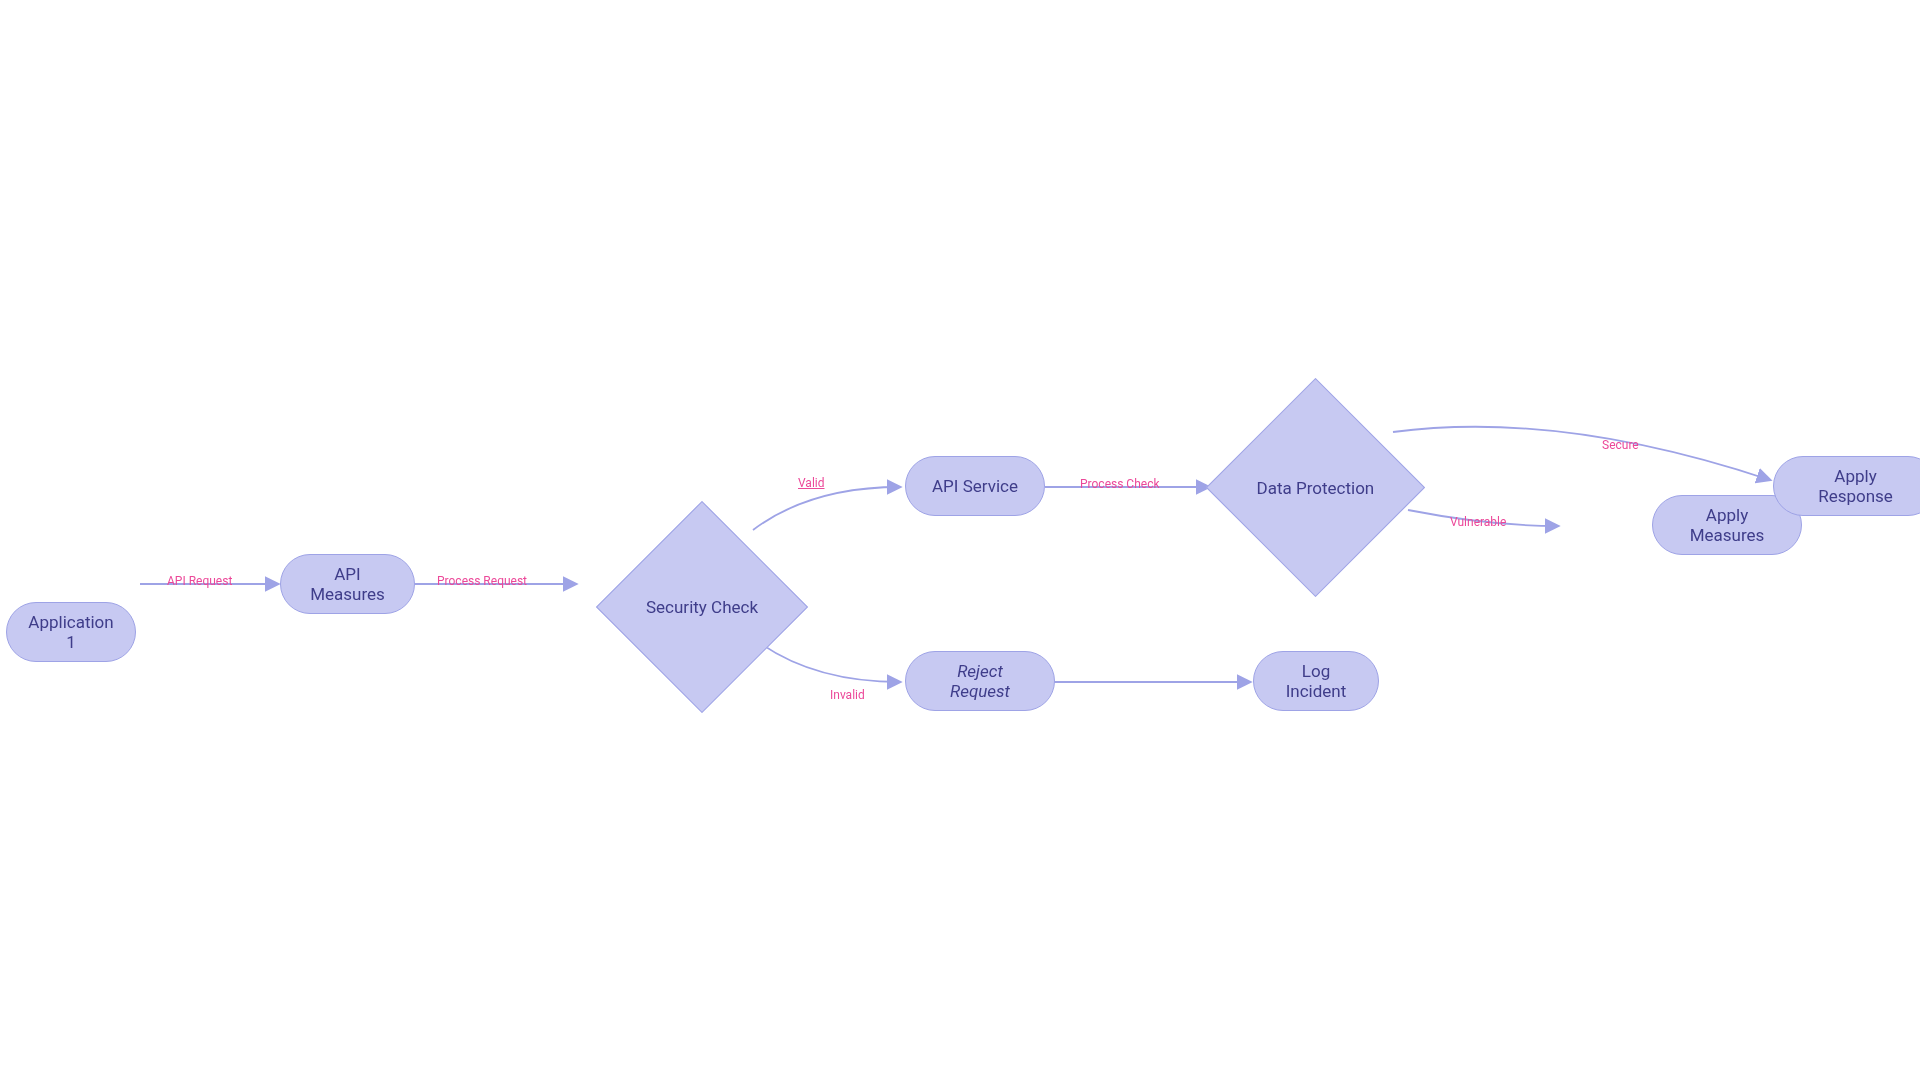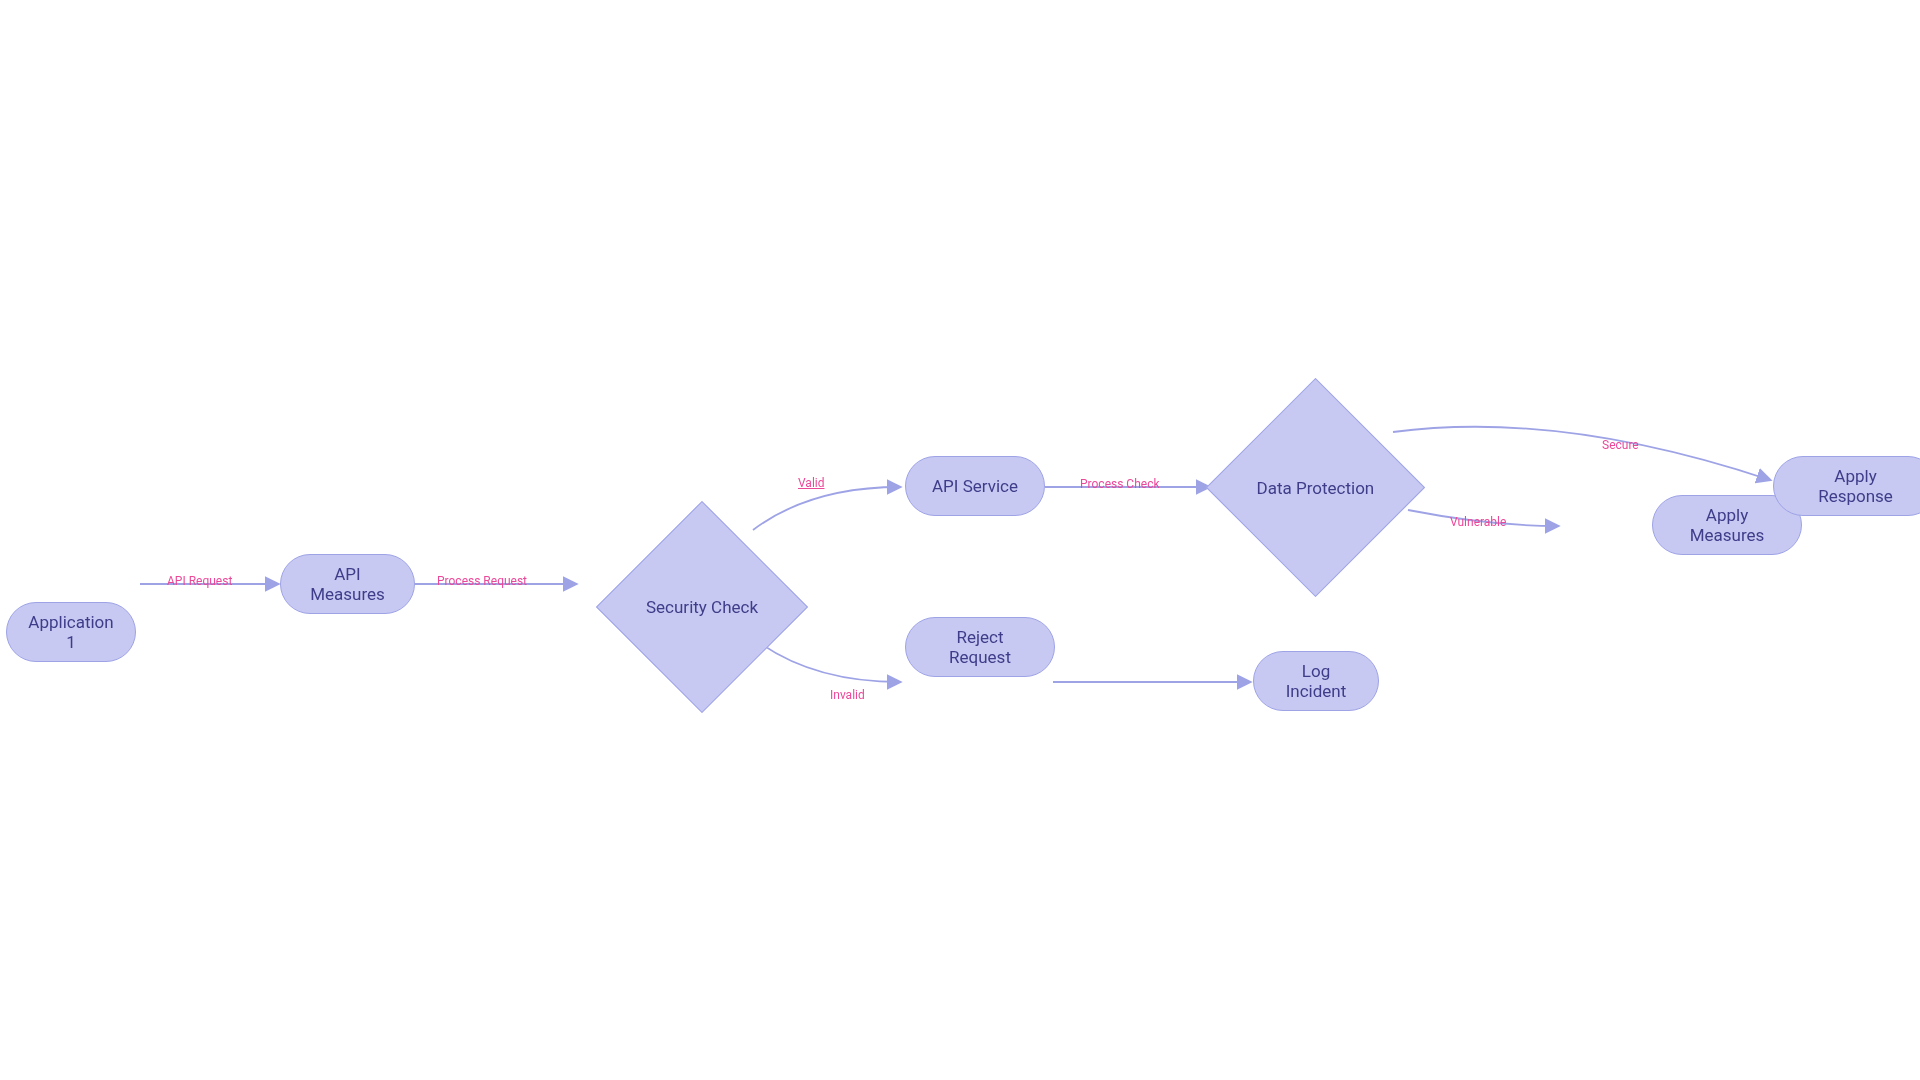--- a/index.html
+++ b/index.html
@@ -98,21 +98,21 @@
 </div>
 
 <div class="node diamond" style="left:627px; top:532px; width:150px; height:150px;">
   <span class="diamond-inner">Security Check</span>
 </div>
 
 <div class="node pill" style="left:905px; top:456px; width:140px;">
   <span>API Service</span>
 </div>
 
-<div class="node pill" style="left:905px; top:617px; width:150px;">
+<div class="node pill" style="left:905px; top:651px; width:150px;font-style:italic;">
   <span>Reject Request</span>
 </div>
 
 <div class="node diamond" style="left:1238px; top:410px; width:155px; height:155px;">
   <span class="diamond-inner">Data Protection</span>
 </div>
 
 <div class="node pill" style="left:1253px; top:651px; width:126px;">
   <span>Log Incident</span>
 </div>

